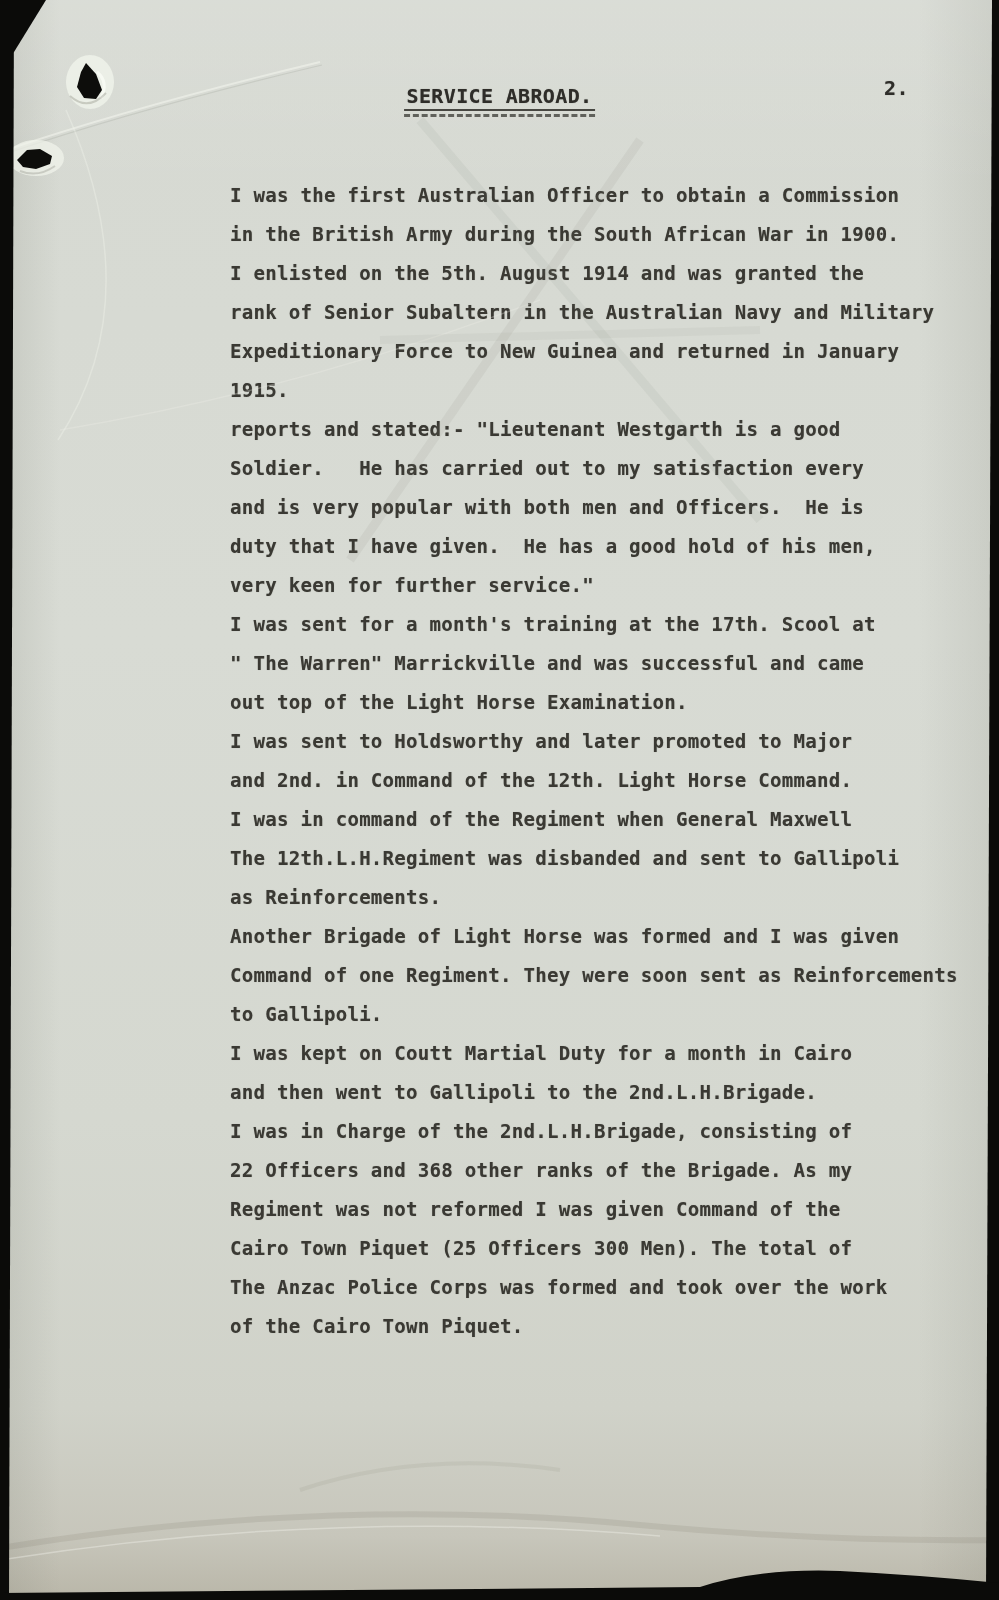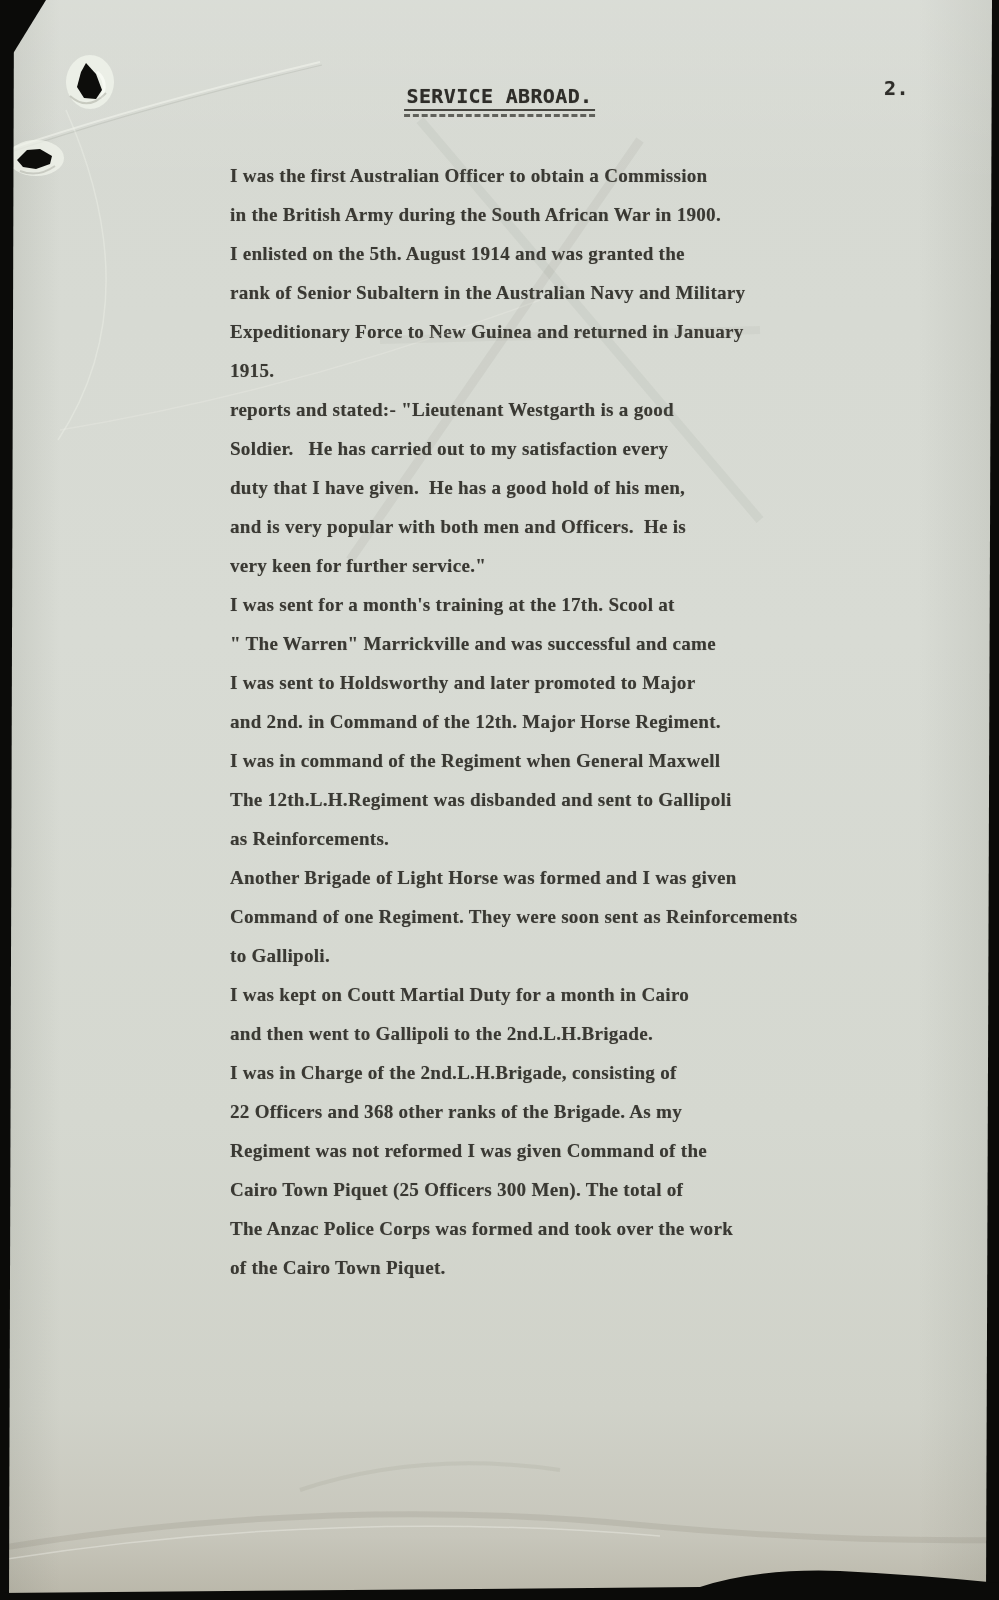--- a/index.html
+++ b/index.html
@@ -34,21 +34,21 @@
   .title-wrap::after{
     content:"";display:block;margin-top:3px;
     border-bottom:3px dashed rgba(46,45,40,.7);
   }
   .page-number{
     position:absolute;top:76px;right:90px;
     font-size:20px;font-weight:bold;letter-spacing:.5px;
     color:#2e2d29;text-shadow:0 0 .8px rgba(46,45,41,.5);
     white-space:pre;
   }
-  .typed-body{position:absolute;left:230px;top:156px;width:745px;font-family:Liberation Serif, serif;}
+  .typed-body{position:absolute;left:230px;top:176px;width:745px;}
   .line{
     height:39px;line-height:39px;
     font-size:19px;font-weight:bold;letter-spacing:.3px;
     color:#3a3933;
     text-shadow:.2px .2px .7px rgba(55,54,49,.42);
     white-space:pre;
   }
 </style>
 </head>
 <body>
@@ -64,27 +64,28 @@
 
   <div class="typed-body" id="typed-lines">
       <div class="line">I was the first Australian Officer to obtain a Commission</div>
       <div class="line">in the British Army during the South African War in 1900.</div>
       <div class="line">I enlisted on the 5th. August 1914 and was granted the</div>
       <div class="line">rank of Senior Subaltern in the Australian Navy and Military</div>
       <div class="line">Expeditionary Force to New Guinea and returned in January</div>
       <div class="line">1915.</div>
       <div class="line">reports and stated:- "Lieutenant Westgarth is a good</div>
       <div class="line">Soldier.   He has carried out to my satisfaction every</div>
+      <div class="line">and is very popular with both men and Officers.  He is</div>
       <div class="line">duty that I have given.  He has a good hold of his men,</div>
-      <div class="line">and is very popular with both men and Officers.  He is</div>
       <div class="line">very keen for further service."</div>
       <div class="line">I was sent for a month's training at the 17th. Scool at</div>
       <div class="line">" The Warren" Marrickville and was successful and came</div>
+      <div class="line">out top of the Light Horse Examination.</div>
       <div class="line">I was sent to Holdsworthy and later promoted to Major</div>
-      <div class="line">and 2nd. in Command of the 12th. Major Horse Regiment.</div>
+      <div class="line">and 2nd. in Command of the 12th. Light Horse Command.</div>
       <div class="line">I was in command of the Regiment when General Maxwell</div>
       <div class="line">The 12th.L.H.Regiment was disbanded and sent to Gallipoli</div>
       <div class="line">as Reinforcements.</div>
       <div class="line">Another Brigade of Light Horse was formed and I was given</div>
       <div class="line">Command of one Regiment. They were soon sent as Reinforcements</div>
       <div class="line">to Gallipoli.</div>
       <div class="line">I was kept on Coutt Martial Duty for a month in Cairo</div>
       <div class="line">and then went to Gallipoli to the 2nd.L.H.Brigade.</div>
       <div class="line">I was in Charge of the 2nd.L.H.Brigade, consisting of</div>
       <div class="line">22 Officers and 368 other ranks of the Brigade. As my</div>

